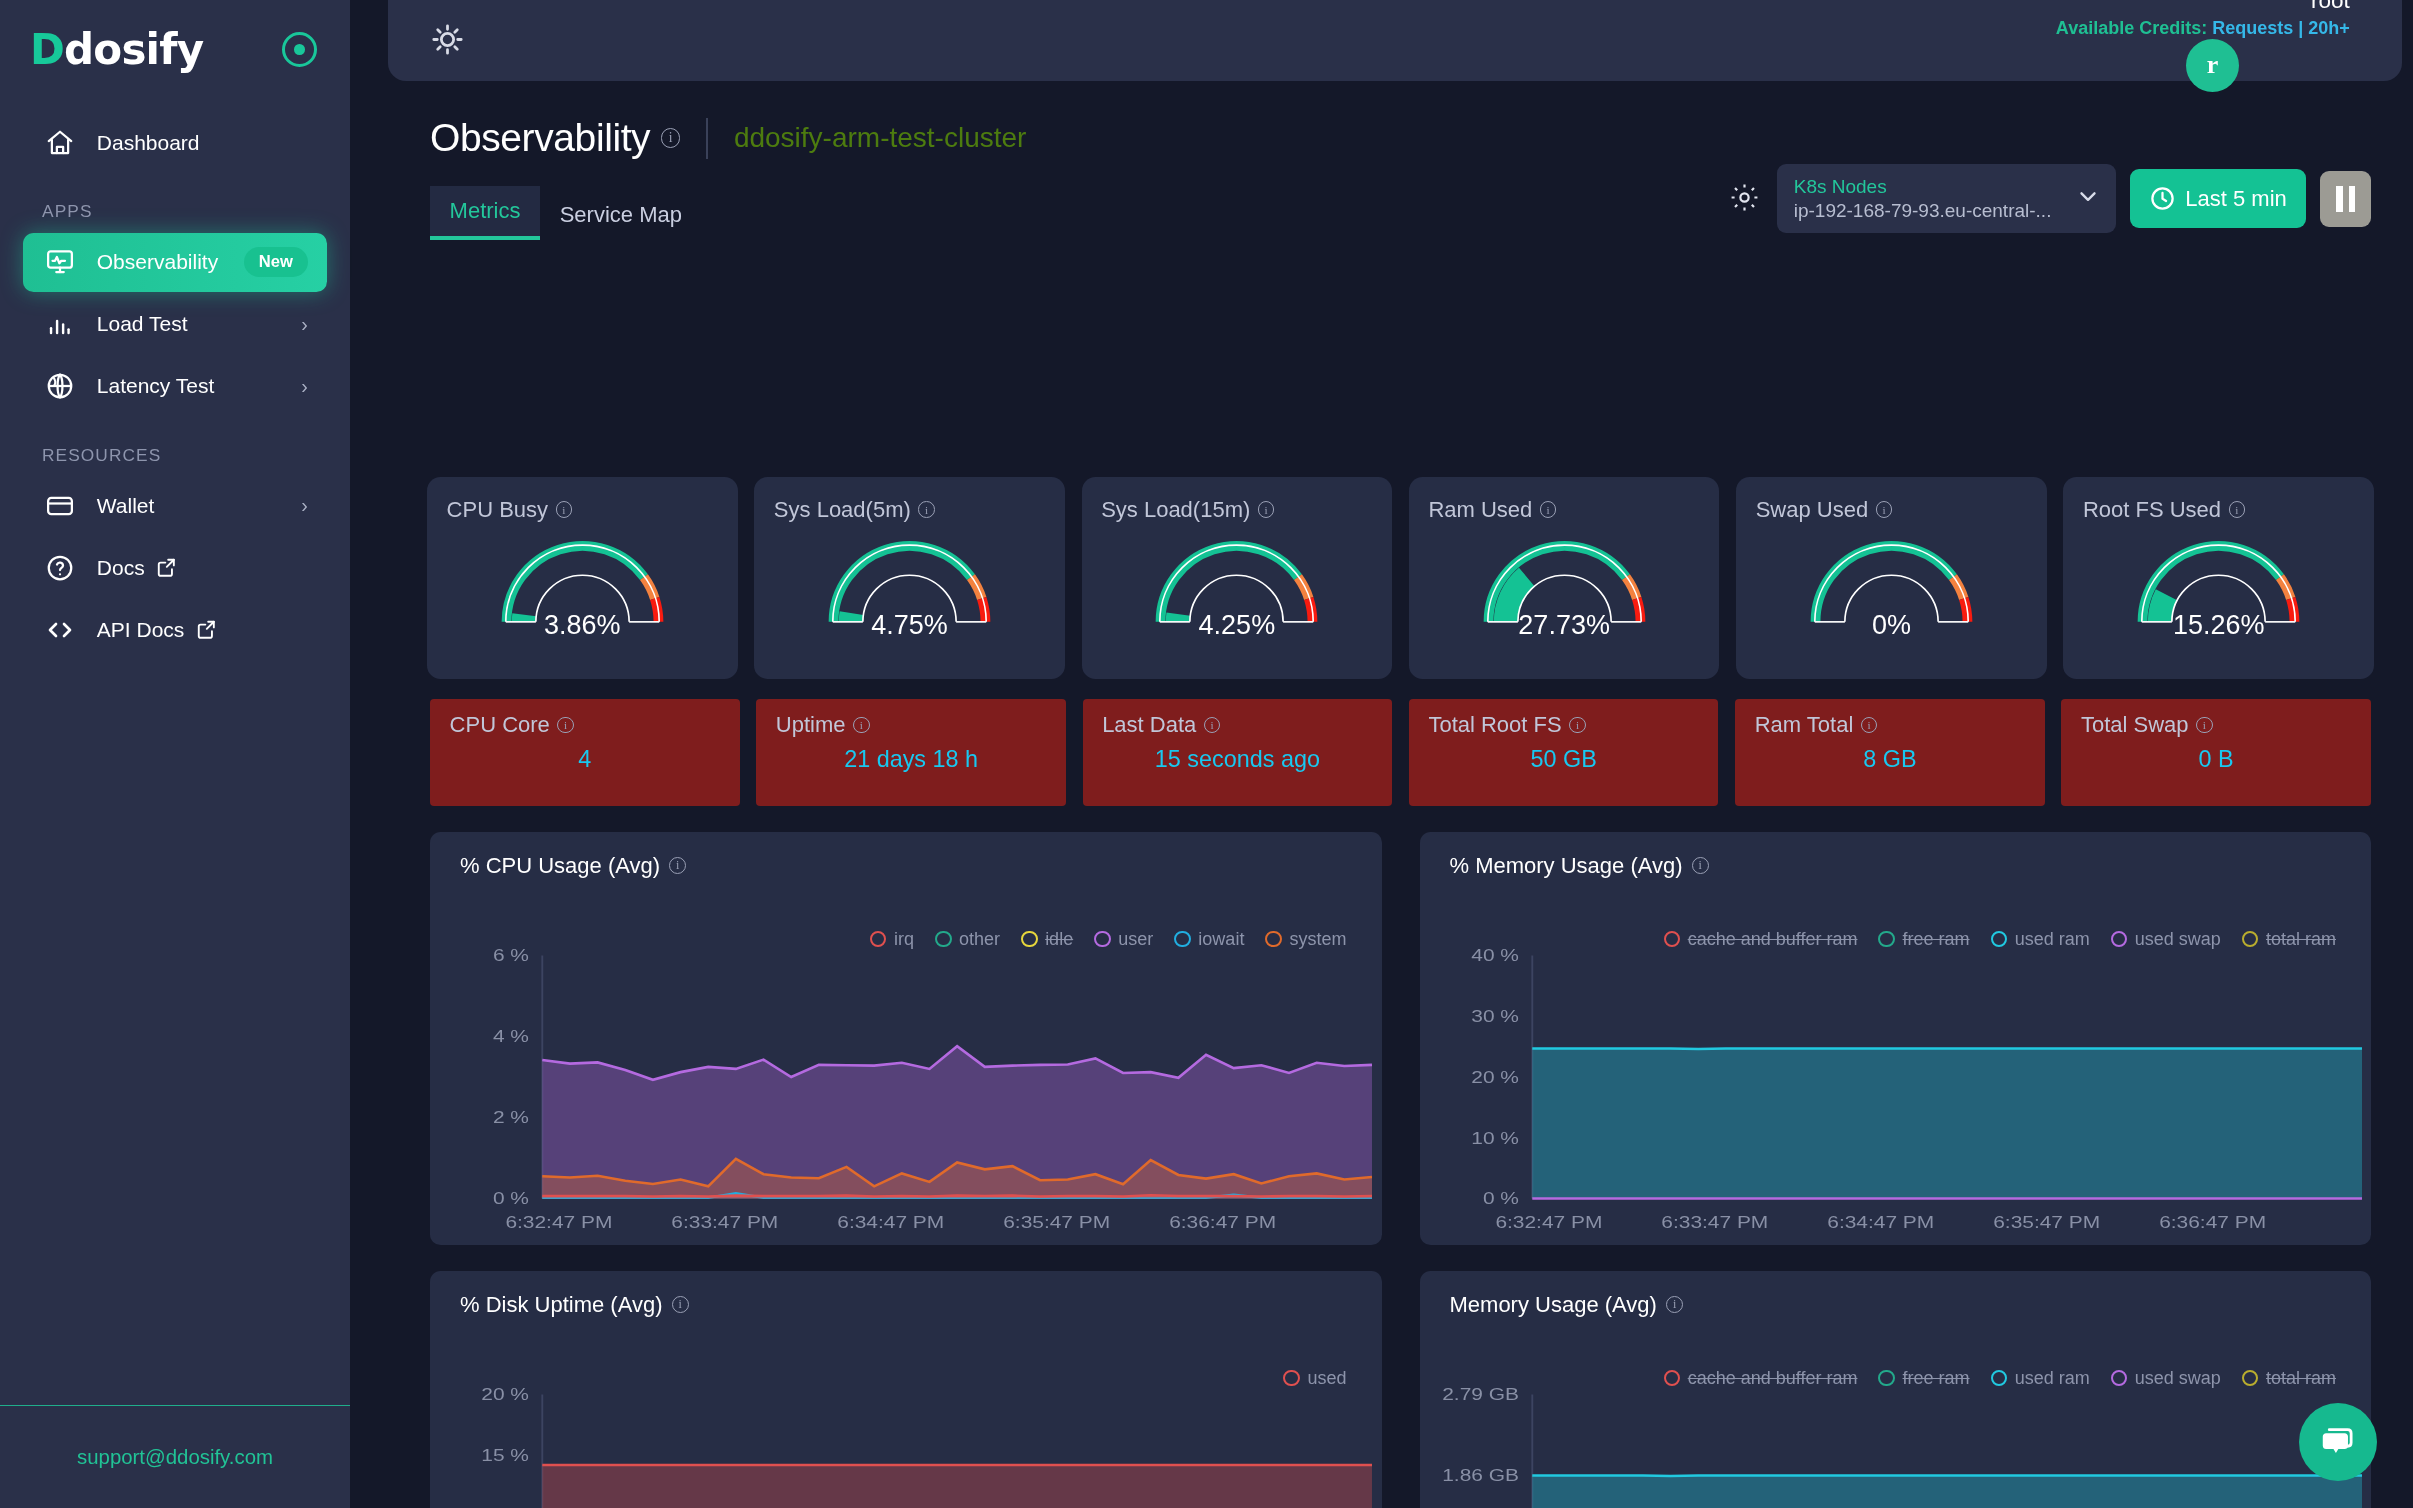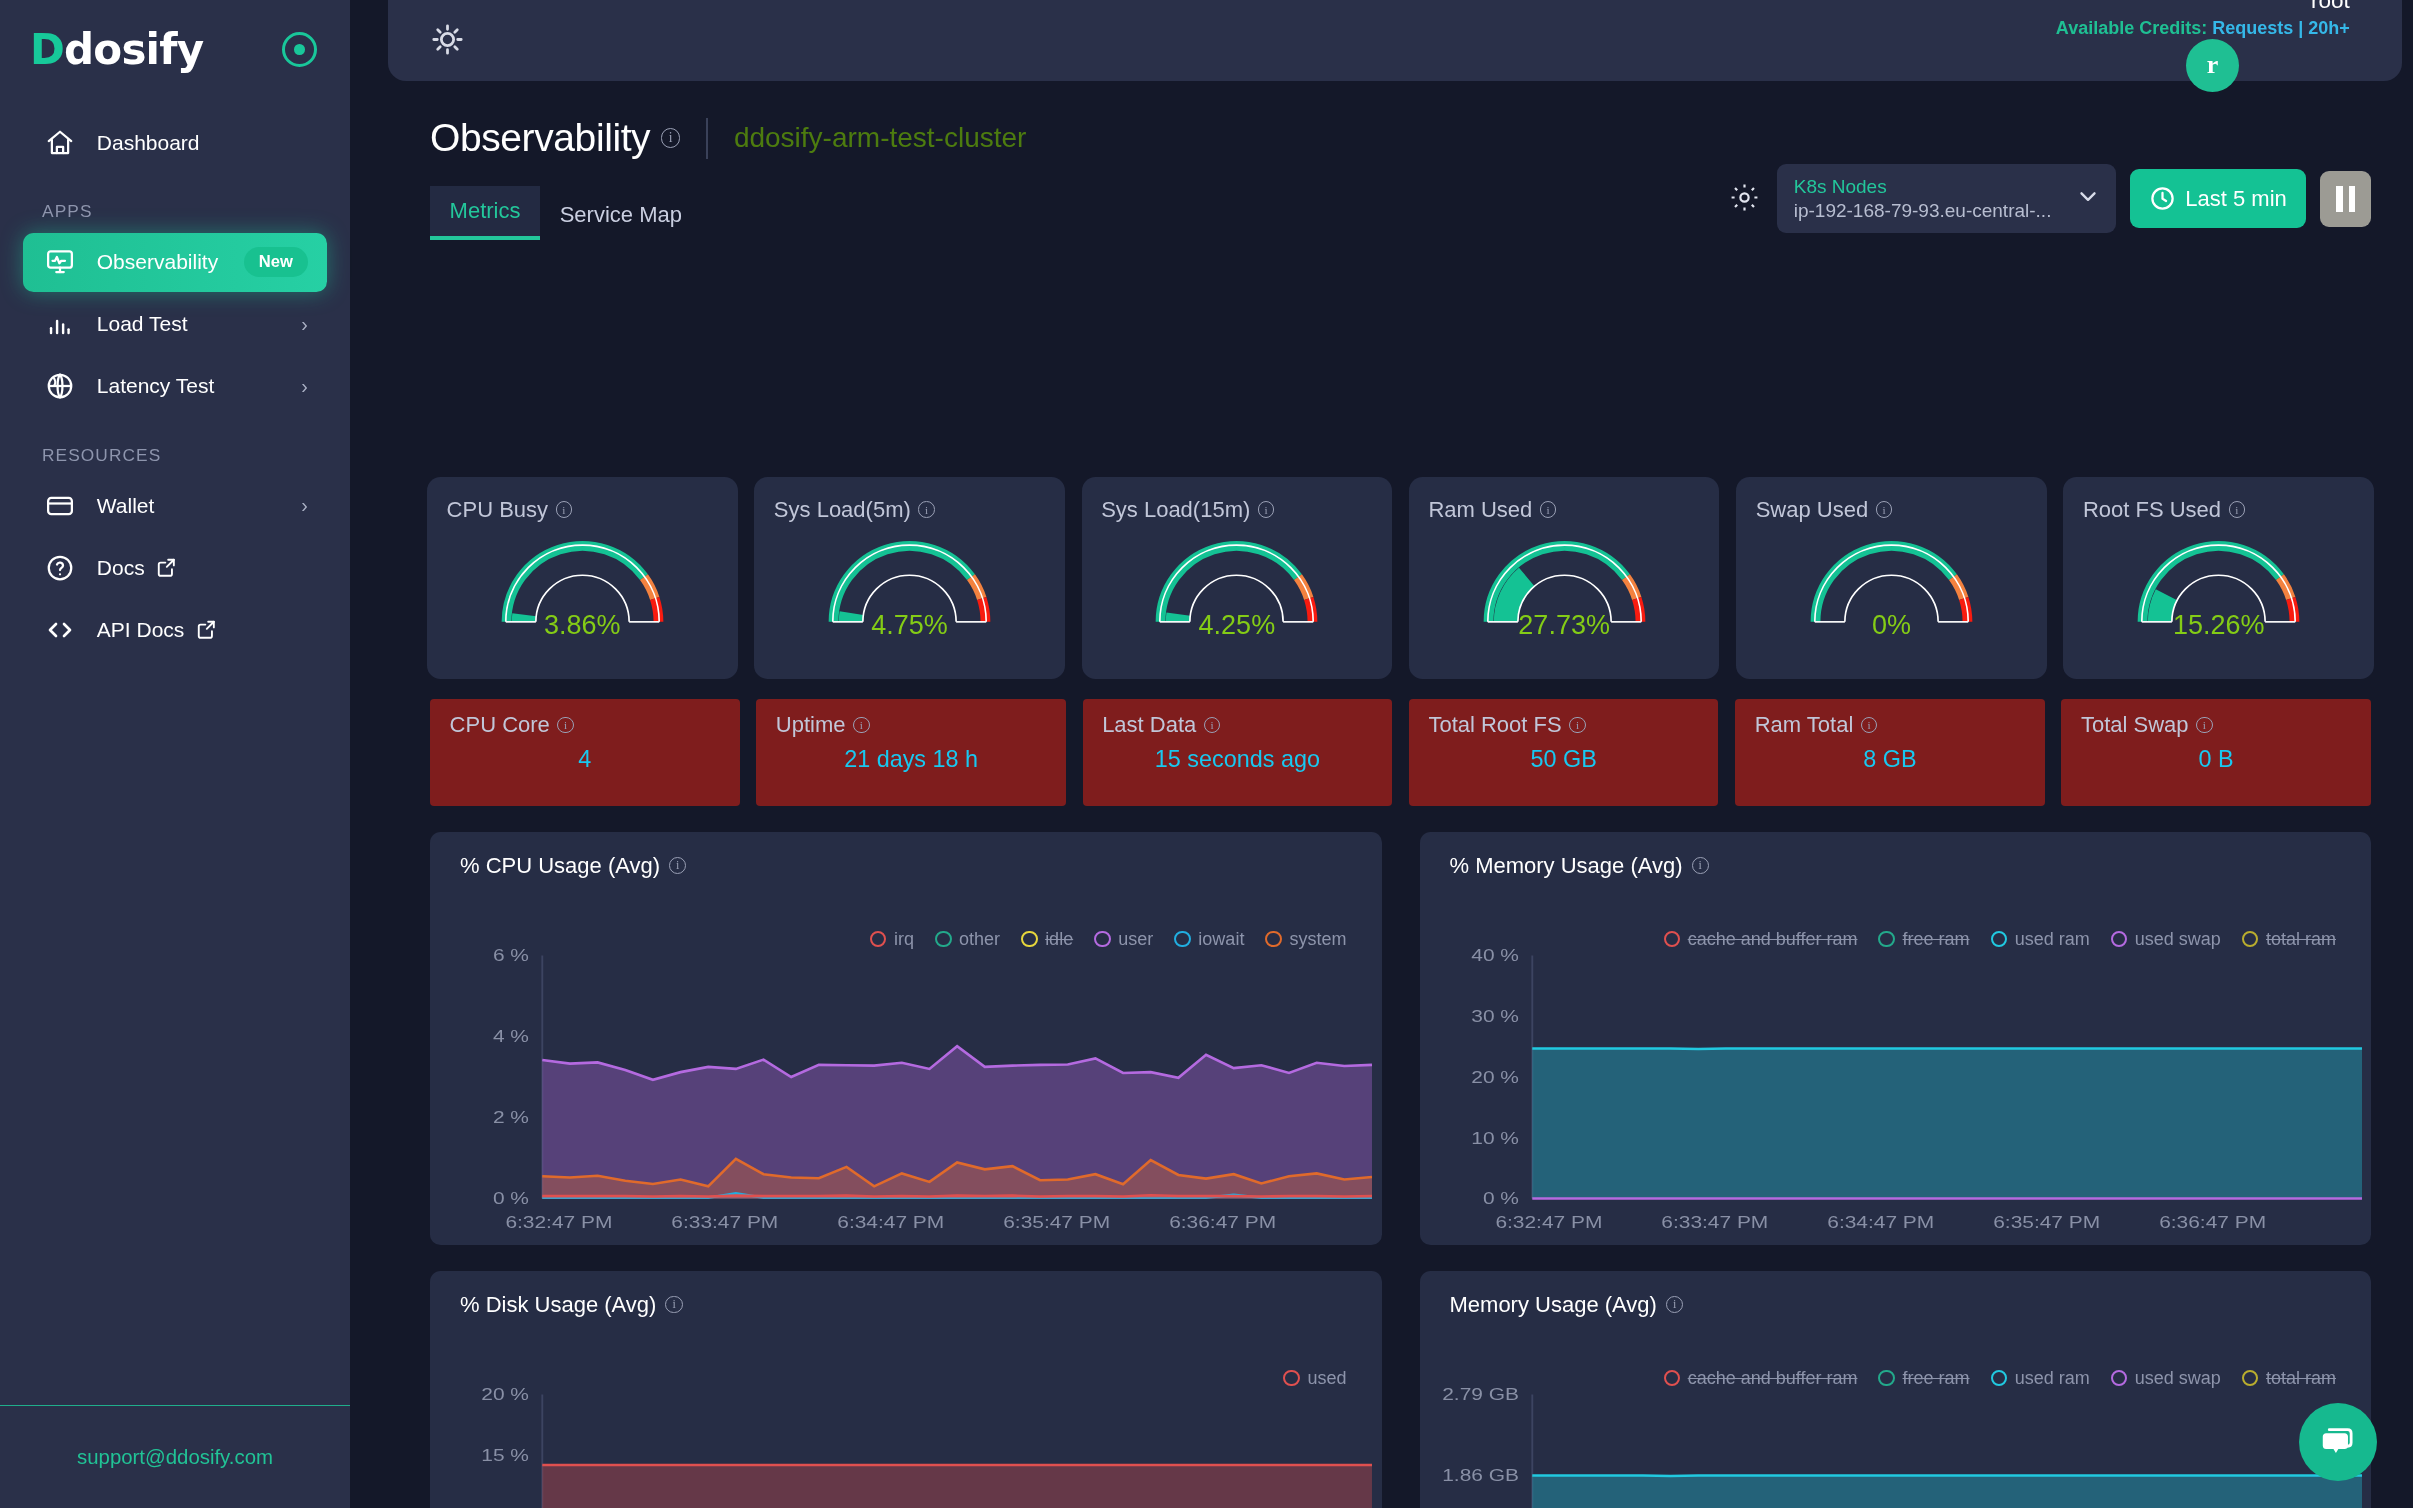--- a/index.html
+++ b/index.html
@@ -95,21 +95,21 @@
                margin-left: 13.6px; display: flex; align-items: center; justify-content: center; }
   .pause-btn span { width: 6.8px; height: 26px; background: #ffffff; margin: 0 3px; display: block; }
 
   
   .gauge-row { display: flex; gap: 16.6px; padding: 0 39px; margin-top: 12px; border-radius: 27px; }
   .gauge-card { flex: 1; height: 202px; background: #262d45; border-radius: 13.6px; padding: 19.6px 19.6px 0 19.6px;
                 position: relative; }
   .card-title { color: #c1c6d8; font-size: 22px; display: flex; align-items: center; }
   .gauge-holder { position: absolute; left: 0; right: 0; top: 56px; display: flex; justify-content: center; }
   .gauge-val { position: absolute; width: 100%; text-align: center; top: 133px; left: 0;
-               color: #84cc16; font-size: 27px; }
+               color: #ffffff; font-size: 27px; }
 
   
   .stat-row { display: flex; gap: 16.6px; padding: 0 42px; margin-top: 19.6px; }
   .stat-card { flex: 1; height: 107px; background: #7f1d1d; border-radius: 4px;
                padding: 13.6px 19.6px 0 19.6px; }
   .stat-title { color: #c1c6d8; font-size: 22px; display: flex; align-items: center; }
   .stat-value { color: #18c8f0; font-size: 23.4px; text-align: center; margin-top: 7.5px; }
 
   
   .chart-grid { display: flex; gap: 38px; padding: 0 42px; margin-top: 26px; }
@@ -532,21 +532,21 @@
                 <path d="M 118 308.3 L 147.06666666666666 309.92 L 176.13333333333333 307.76 L 205.2 314.24 L 234.26666666666665 318.56 L 263.3333333333333 312.62 L 292.4 321.8 L 321.4666666666667 285.08 L 350.5333333333333 305.6 L 379.59999999999997 309.92 L 408.66666666666663 311 L 437.7333333333333 295.88 L 466.8 321.8 L 495.8666666666667 304.52 L 524.9333333333334 315.86 L 554 289.94 L 583.0666666666666 299.12 L 612.1333333333333 294.8 L 641.1999999999999 313.7 L 670.2666666666667 312.62 L 699.3333333333333 305.6 L 728.4 319.1 L 757.4666666666666 286.7 L 786.5333333333334 306.68 L 815.6 311.54 L 844.6666666666667 305.6 L 873.7333333333333 318.02 L 902.8000000000001 308.3 L 931.8666666666667 304.52 L 960.9333333333334 312.62 L 990 309.38" fill="none" stroke="#e06a2b" stroke-width="2.6" vector-effect="non-scaling-stroke"></path>
                 <path d="M 118 338 L 118 336.92 L 147.06666666666666 336.92 L 176.13333333333333 336.92 L 205.2 336.92 L 234.26666666666665 336.92 L 263.3333333333333 336.92 L 292.4 336.92 L 321.4666666666667 330.98 L 350.5333333333333 336.92 L 379.59999999999997 336.92 L 408.66666666666663 336.92 L 437.7333333333333 336.92 L 466.8 336.92 L 495.8666666666667 336.92 L 524.9333333333334 336.92 L 554 336.92 L 583.0666666666666 336.92 L 612.1333333333333 336.92 L 641.1999999999999 336.92 L 670.2666666666667 336.92 L 699.3333333333333 336.92 L 728.4 336.92 L 757.4666666666666 336.92 L 786.5333333333334 336.92 L 815.6 336.92 L 844.6666666666667 333.14 L 873.7333333333333 336.92 L 902.8000000000001 336.92 L 931.8666666666667 336.92 L 960.9333333333334 336.92 L 990 336.92 L 990 338 Z" fill="rgba(33,174,224,0.34)" stroke="none"></path>
                 <path d="M 118 336.92 L 147.06666666666666 336.92 L 176.13333333333333 336.92 L 205.2 336.92 L 234.26666666666665 336.92 L 263.3333333333333 336.92 L 292.4 336.92 L 321.4666666666667 330.98 L 350.5333333333333 336.92 L 379.59999999999997 336.92 L 408.66666666666663 336.92 L 437.7333333333333 336.92 L 466.8 336.92 L 495.8666666666667 336.92 L 524.9333333333334 336.92 L 554 336.92 L 583.0666666666666 336.92 L 612.1333333333333 336.92 L 641.1999999999999 336.92 L 670.2666666666667 336.92 L 699.3333333333333 336.92 L 728.4 336.92 L 757.4666666666666 336.92 L 786.5333333333334 336.92 L 815.6 336.92 L 844.6666666666667 333.14 L 873.7333333333333 336.92 L 902.8000000000001 336.92 L 931.8666666666667 336.92 L 960.9333333333334 336.92 L 990 336.92" fill="none" stroke="#21aee0" stroke-width="2.6" vector-effect="non-scaling-stroke"></path>
                 <path d="M 118 338 L 118 334.76 L 147.06666666666666 334.76 L 176.13333333333333 334.76 L 205.2 334.76 L 234.26666666666665 335.3 L 263.3333333333333 334.76 L 292.4 335.3 L 321.4666666666667 334.22 L 350.5333333333333 334.76 L 379.59999999999997 334.76 L 408.66666666666663 334.76 L 437.7333333333333 334.22 L 466.8 335.3 L 495.8666666666667 334.76 L 524.9333333333334 335.3 L 554 334.22 L 583.0666666666666 334.76 L 612.1333333333333 334.22 L 641.1999999999999 335.3 L 670.2666666666667 334.76 L 699.3333333333333 334.76 L 728.4 335.3 L 757.4666666666666 333.68 L 786.5333333333334 334.76 L 815.6 334.76 L 844.6666666666667 334.76 L 873.7333333333333 335.3 L 902.8000000000001 334.76 L 931.8666666666667 334.76 L 960.9333333333334 335.3 L 990 334.76 L 990 338 Z" fill="rgba(224,80,79,0.34)" stroke="none"></path>
                 <path d="M 118 334.76 L 147.06666666666666 334.76 L 176.13333333333333 334.76 L 205.2 334.76 L 234.26666666666665 335.3 L 263.3333333333333 334.76 L 292.4 335.3 L 321.4666666666667 334.22 L 350.5333333333333 334.76 L 379.59999999999997 334.76 L 408.66666666666663 334.76 L 437.7333333333333 334.22 L 466.8 335.3 L 495.8666666666667 334.76 L 524.9333333333334 335.3 L 554 334.22 L 583.0666666666666 334.76 L 612.1333333333333 334.22 L 641.1999999999999 335.3 L 670.2666666666667 334.76 L 699.3333333333333 334.76 L 728.4 335.3 L 757.4666666666666 333.68 L 786.5333333333334 334.76 L 815.6 334.76 L 844.6666666666667 334.76 L 873.7333333333333 335.3 L 902.8000000000001 334.76 L 931.8666666666667 334.76 L 960.9333333333334 335.3 L 990 334.76" fill="none" stroke="#e0504f" stroke-width="2.6" vector-effect="non-scaling-stroke"></path>
               </svg>
             </div>
           </div>
         <div class="panel tall" id="panel-2">
             <div class="panel-title">
-              <span>% Disk Usage (Avg)</span>
+              <span>% Disk Uptime (Avg)</span>
               <span class="info-circle" style="margin-left: 9px; width: 17.3px; height: 17.3px; font-size: 12px;">i</span>
             </div>
             <div class="legend">
               <div class="lg-item">
                 <span class="lg-dot" style="border-color: rgb(224, 80, 79);"></span>
                 <span class="lg-txt">used</span>
               </div>
             </div>
             <div class="plot">
               <svg viewBox="0 0 1000 400" preserveAspectRatio="none">

